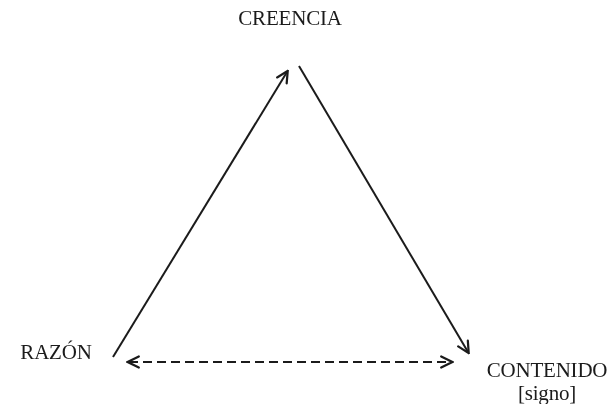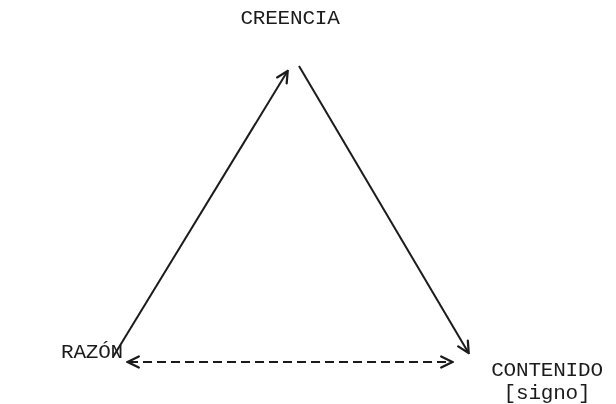--- a/index.html
+++ b/index.html
@@ -5,21 +5,21 @@
   html, body {
     margin: 0;
     padding: 0;
     background: #ffffff;
   }
   .canvas {
     position: relative;
     width: 616px;
     height: 404px;
     background: #ffffff;
-    font-family: Liberation Mono, monospace;
+    font-family: Liberation Serif, serif;
     color: #1b1b1b;
     overflow: hidden;
   }
   .edges-svg {
     position: absolute;
     left: 0;
     top: 0;
     width: 616px;
     height: 404px;
   }
@@ -28,21 +28,21 @@
     text-align: center;
     font-size: 21px;
     line-height: 23px;
     color: #1b1b1b;
     letter-spacing: -0.2px;
     white-space: nowrap;
   }
   .node-label .title { display: block; }
   .node-label .subtitle { display: block; }
   .node-top   { left: 170px; top: 7px;   width: 240px; }
-  .node-left  { left: 0px;   top: 341px; width: 112px; margin-left: 36px; }
+  .node-left  { left: 0px;   top: 341px; width: 112px; }
   .node-right { left: 478px; top: 339px; width: 138px; margin-top: 20px; }
 </style>
 </head>
 <body>
 
 <div class="canvas">
 
   <svg class="edges-svg" viewBox="0 0 616 404" xmlns="http://www.w3.org/2000/svg" aria-hidden="true">
     <defs>
       <marker id="arrowhead" viewBox="0 0 10 10" refX="8" refY="5" markerWidth="7" markerHeight="7" orient="auto-start-reverse">

